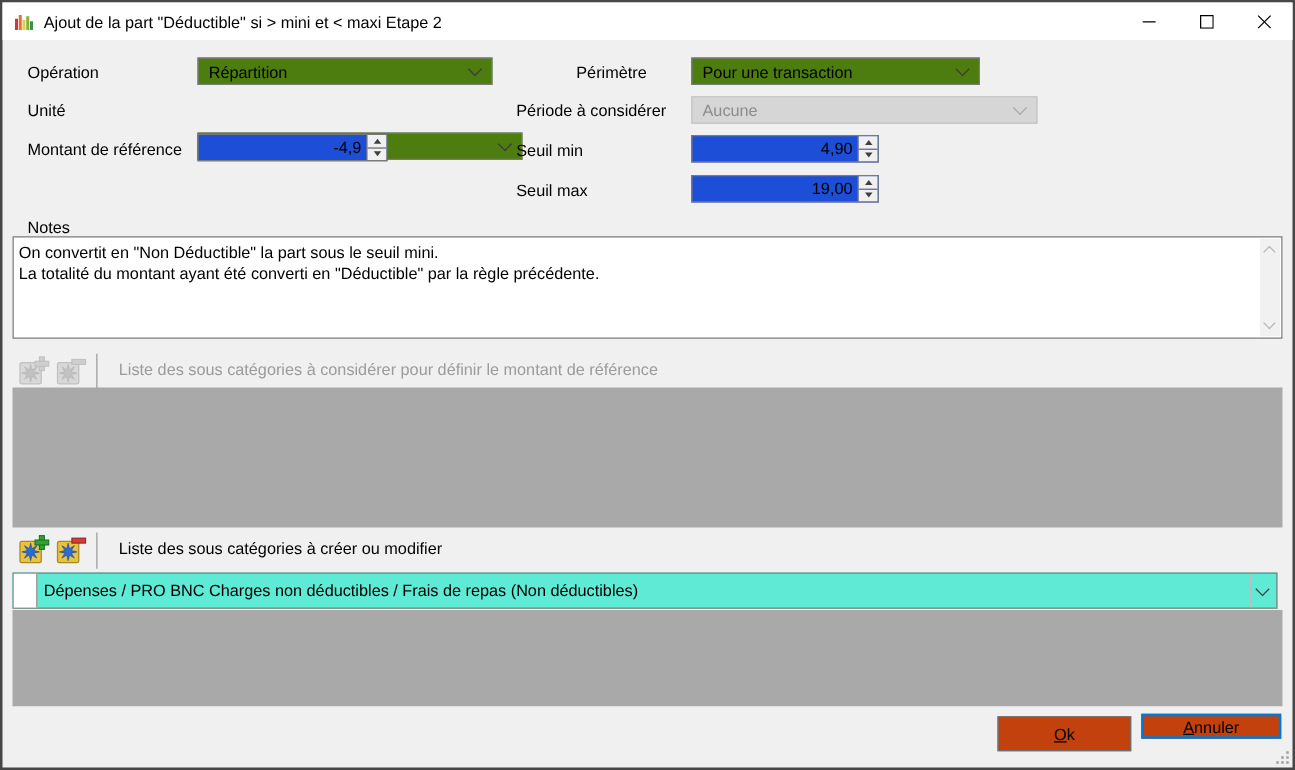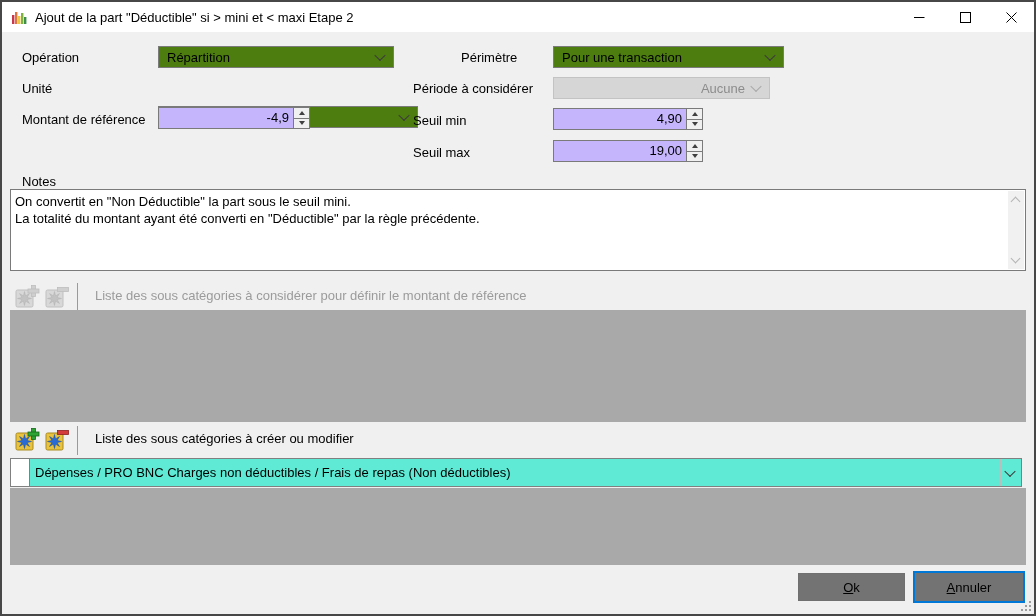--- a/index.html
+++ b/index.html
@@ -24,21 +24,21 @@
   
   .dd { position:absolute; height:22px; background:#4d7c0f; border:1px solid #7a7a7a;
         display:flex; align-items:center; padding:0 24px 0 8px; font-size:13px; }
   .dd .chev { position:absolute; right:9px; top:50%; width:8px; height:8px;
               border-right:1px solid #3c3c3c; border-bottom:1px solid #3c3c3c;
               transform:translateY(-70%) rotate(45deg); }
   .dd.disabled { background:#d6d6d6; border-color:#c3c3c3; color:#8c8c8c; }
   .dd.disabled .chev { border-color:#a8a8a8; }
 
   
-  .spin { position:absolute; height:22px; background:#c4b5fd; border:1px solid #7a7a7a; display:flex; }
+  .spin { position:absolute; height:22px; background:#1d4ed8; border:1px solid #7a7a7a; display:flex; }
   .spin .val { flex:1; text-align:right; padding:2px 4px 0 0; font-size:13px; }
   .spin .btns { width:16px; display:flex; flex-direction:column; border-left:1px solid #7a7a7a; }
   .spin .sp { flex:1; display:flex; align-items:center; justify-content:center; background:#f0f0f0; }
   .spin .sp + .sp { border-top:1px solid #7a7a7a; }
   .tri-up { width:0; height:0; border-left:3px solid transparent; border-right:3px solid transparent;
             border-bottom:4px solid #404040; }
   .tri-dn { width:0; height:0; border-left:3px solid transparent; border-right:3px solid transparent;
             border-top:4px solid #404040; }
 
   
@@ -65,25 +65,25 @@
   .combo-rowcell { width:19px; background:#ffffff; border-right:1px solid #808080; }
   .combo-val { flex:1; display:flex; align-items:center; padding-left:5px; font-size:13px;
                position:relative; }
   .combo-chevbox { width:21px; position:relative; border-left:1px solid #bdbdbd; }
   .combo-chevbox .chev { position:absolute; right:7px; top:50%; width:8px; height:8px;
               border-right:1px solid #3c3c3c; border-bottom:1px solid #3c3c3c;
               transform:translateY(-70%) rotate(45deg); }
 
   
   .btn { position:absolute; display:flex; align-items:center; justify-content:center;
-         background:#737373; font-size:13px; }
+         background:#c2410c; font-size:13px; }
   .btn .cap { display:block; }
   .btn .cap::first-letter { text-decoration:underline; }
   .btn-ok { left:798px; top:573px; width:107px; height:28px; border:1px solid #707070; }
-  .btn-cancel { left:913px; top:571px; width:112px; height:32px; border:2px solid #0078d7; }
+  .btn-cancel { left:913px; top:571px; width:112px; height:20px; border:2px solid #0078d7; }
 
   
   .grip { position:absolute; right:5px; bottom:5px; width:2px; height:2px; background:#9e9e9e;
           box-shadow: -4px 0 0 #9e9e9e, 0 -4px 0 #9e9e9e, -8px 0 0 #9e9e9e, -4px -4px 0 #9e9e9e, 0 -8px 0 #9e9e9e; }
 </style>
 </head>
 <body>
 
 <div class="win">
 
@@ -140,21 +140,21 @@
     </div>
   </div>
 
   <div class="lbl" style="left:413px; top:50px;margin-left:48px;">Périmètre</div>
   <div class="dd" style="left:553px; top:46px; width:231px;">
     <span>Pour une transaction</span>
     <span class="chev"></span>
   </div>
 
   <div class="lbl" style="left:413px; top:81px;">Période à considérer</div>
-  <div class="dd disabled" style="left:553px; top:77px; width:217px;justify-content:flex-end;">
+  <div class="dd disabled" style="left:553px; top:77px; width:277px;">
     <span>Aucune</span>
     <span class="chev"></span>
   </div>
 
   <div class="lbl" style="left:413px; top:113px;">Seuil min</div>
   <div class="spin" style="left:553px; top:108px; width:150px;">
     <div class="val">4,90</div>
     <div class="btns">
       <div class="sp">
           <span class="tri-up"></span>

